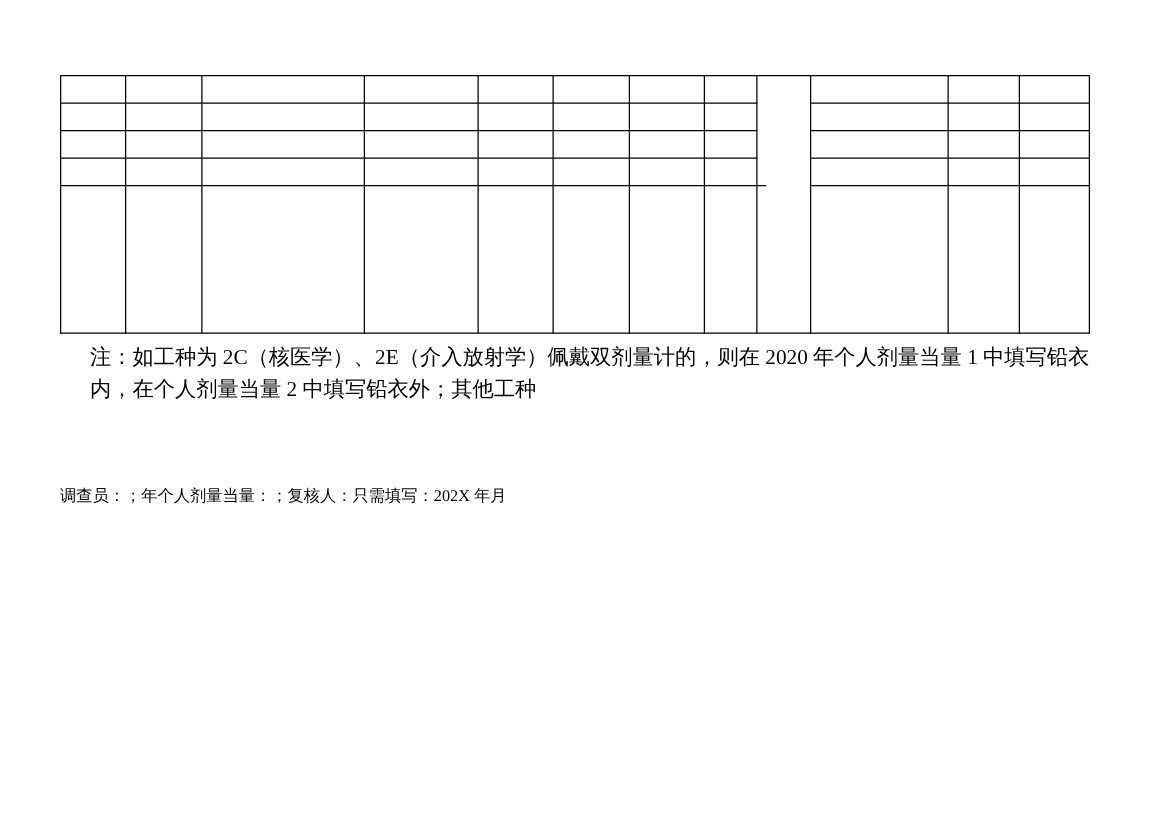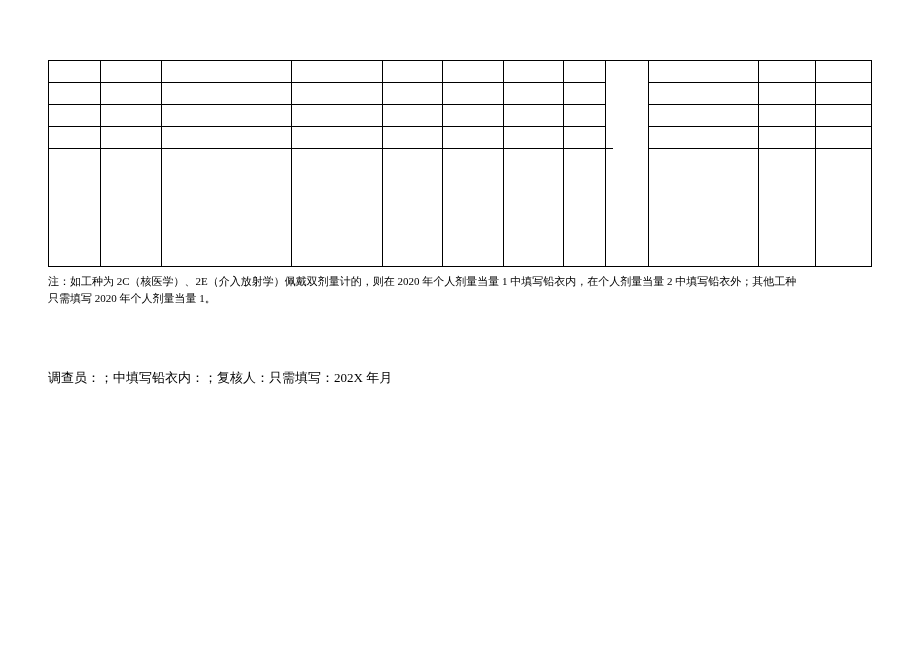--- a/index.html
+++ b/index.html
@@ -45,22 +45,23 @@
     position: absolute;
     left: -1px;
     top: -1px;
     width: 8px;
     height: 1px;
     background: #000;
   }
 
   .note {
     margin-top: 6px;
-    font-size: 11px;
+    font-size: 17px;
     line-height: 1.55;
+    margin-left: 24px;
   }
   .footer-line {
     margin-top: 62px;
     font-size: 13px;
   }
 </style>
 </head>
 <body>
 
 <div class="table-wrap">
@@ -146,18 +147,17 @@
         <td class="tall"></td>
           <td class="tall"></td>
           <td class="tall"></td>
       </tr>
     </tbody>
   </table>
 </div>
 
 <p class="note">
   <span>注：如工种为 2C（核医学）、2E（介入放射学）佩戴双剂量计的，则在 2020 年个人剂量当量 1 中填写铅衣内，在个人剂量当量 2 中填写铅衣外；其他工种</span><br>
-  <span>只需填写 2020 年个人剂量当量 1。</span>
 </p>
 
 <p class="footer-line">
-  <span>调查员：</span><span>；</span><span>中填写铅衣内：</span><span>；</span><span>复核人：</span><span>只需填写：</span><span>202X 年月</span>
+  <span>调查员：</span><span>；</span><span>年个人剂量当量：</span><span>；</span><span>复核人：</span><span>只需填写：</span><span>202X 年月</span>
 </p>
 
 </body></html>

